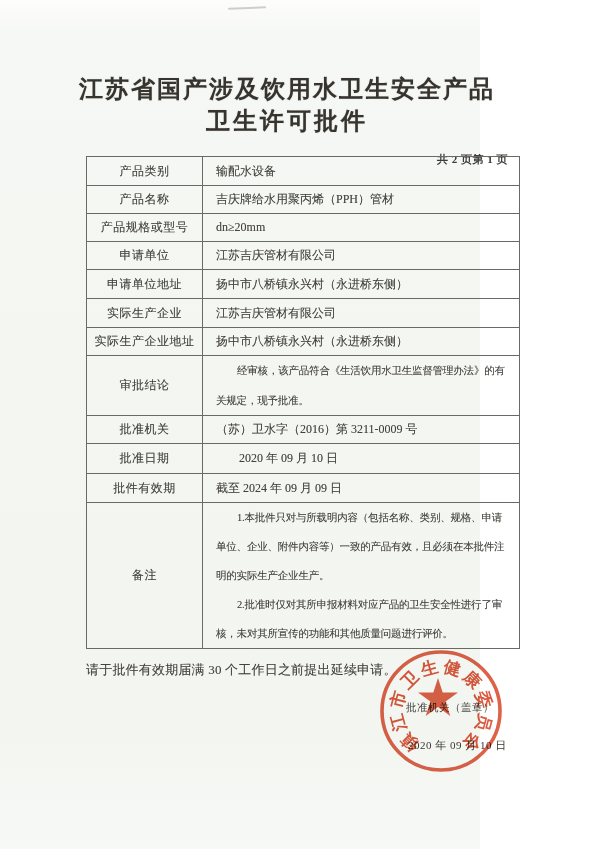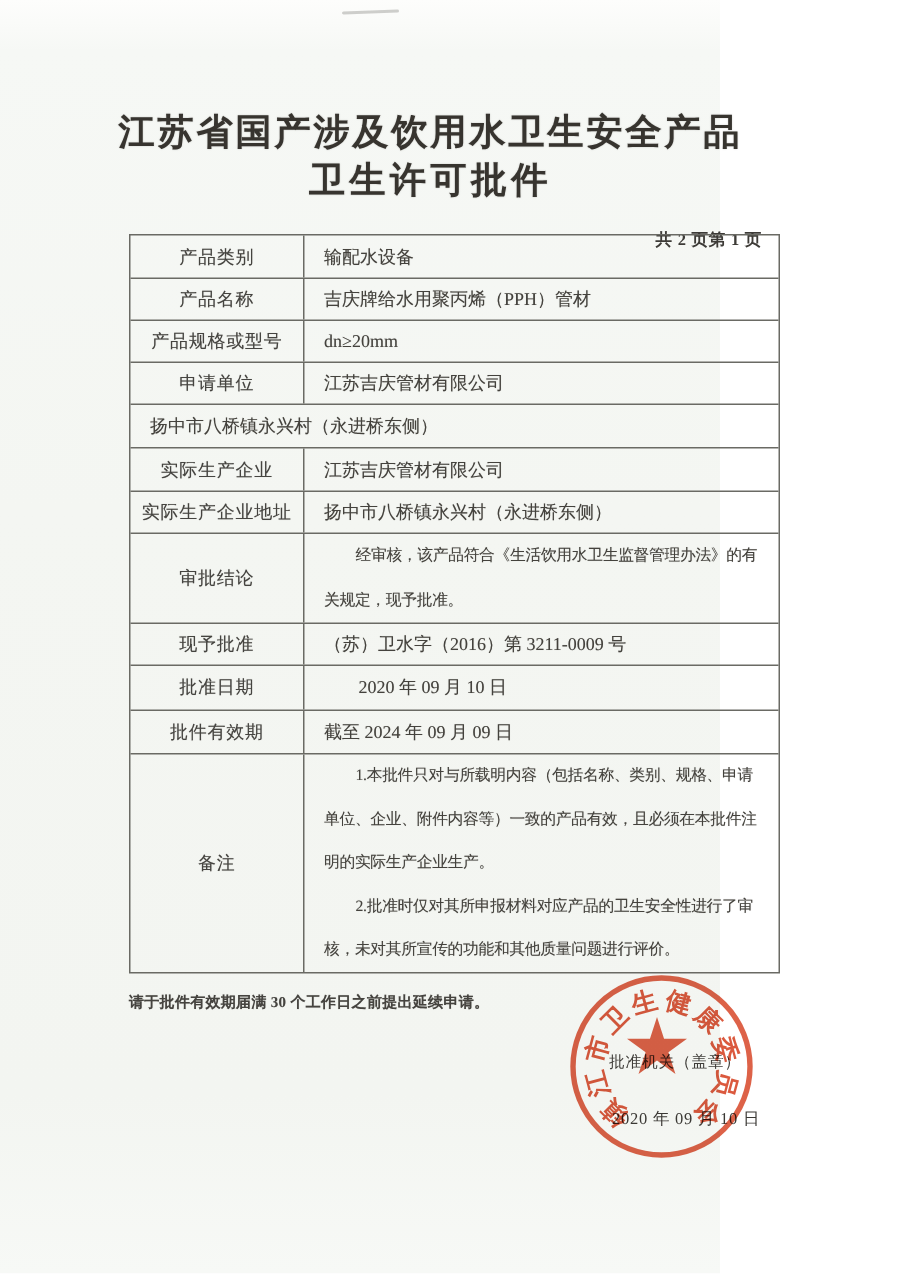--- a/index.html
+++ b/index.html
@@ -56,23 +56,22 @@
   .cell-value.para{
     display:block;white-space:normal;
     font-size:10.5px;letter-spacing:-.2px;line-height:29px;
     align-items:flex-start;padding-right:9px;
   }
   .cell-value.concl{line-height:30px;padding-top:0;}
   .cell-value.para p{margin:0;text-indent:21px;}
   .cell-value.indent1{padding-left:36px;}
   .footnote{
     position:absolute;left:86px;top:661px;width:420px;
-    font-size:10px;color:#45433f;letter-spacing:.2px;
+    font-size:13px;color:#45433f;letter-spacing:.2px;
     text-shadow:0 0 .5px rgba(70,66,60,.35);
-    font-weight:bold;
   }
   .stamp-block{position:absolute;left:370px;top:640px;width:145px;height:140px;}
   .stamp-authority{
     position:absolute;left:36px;top:61px;
     font-size:10.5px;color:#3e3c38;letter-spacing:.5px;white-space:nowrap;
   }
   .stamp-date{
     position:absolute;left:38px;top:98px;
     font-size:11px;color:#3a3834;letter-spacing:.5px;white-space:nowrap;
   }
@@ -111,38 +110,39 @@
     </div>
     <div class="row h28">
       <div class="cell-label">产品规格或型号</div>
       <div class="cell-value">dn≥20mm</div>
     </div>
     <div class="row h28">
       <div class="cell-label">申请单位</div>
       <div class="cell-value">江苏吉庆管材有限公司</div>
     </div>
     <div class="row h29">
+      <div class="cell-label">申请单位地址</div>
       <div class="cell-value">扬中市八桥镇永兴村（永进桥东侧）</div>
     </div>
     <div class="row h29">
       <div class="cell-label">实际生产企业</div>
       <div class="cell-value">江苏吉庆管材有限公司</div>
     </div>
     <div class="row h28">
       <div class="cell-label">实际生产企业地址</div>
       <div class="cell-value">扬中市八桥镇永兴村（永进桥东侧）</div>
     </div>
     <div class="row h60">
       <div class="cell-label">审批结论</div>
       <div class="cell-value para concl">
         <p>经审核，该产品符合《生活饮用水卫生监督管理办法》的有关规定，现予批准。</p>
       </div>
     </div>
     <div class="row h28">
-      <div class="cell-label">现予批准</div>
+      <div class="cell-label">批准机关</div>
       <div class="cell-value">（苏）卫水字（2016）第 3211-0009 号</div>
     </div>
     <div class="row h30">
       <div class="cell-label">批准日期</div>
       <div class="cell-value indent1">2020 年 09 月 10 日</div>
     </div>
     <div class="row h29">
       <div class="cell-label">批件有效期</div>
       <div class="cell-value">截至 2024 年 09 月 09 日</div>
     </div>

